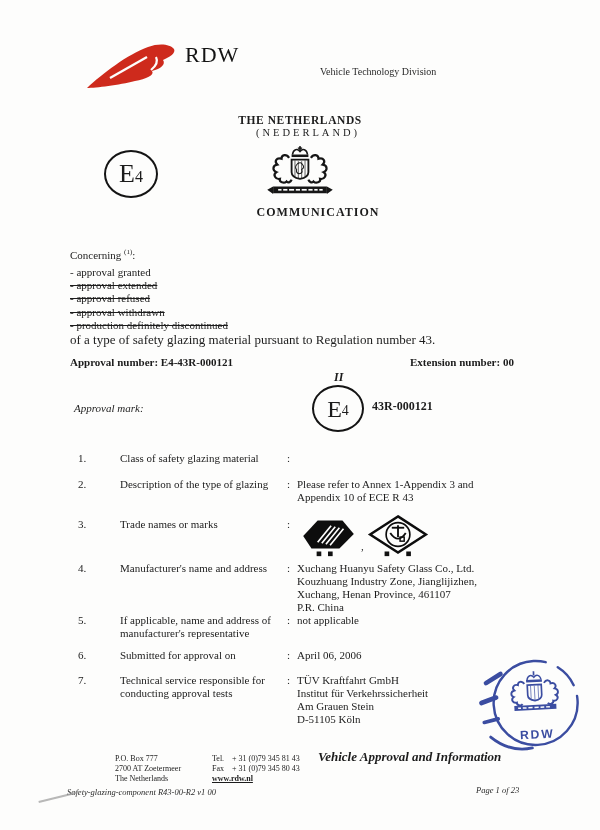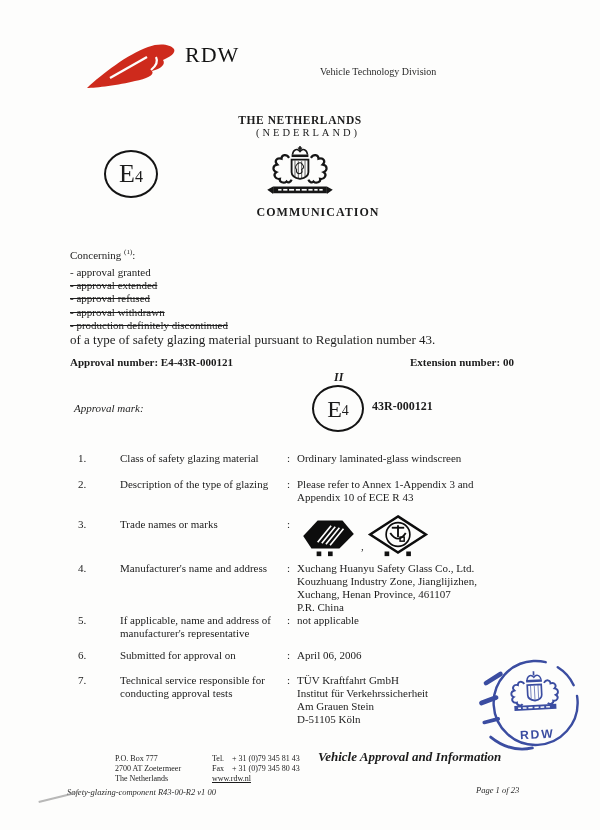--- a/index.html
+++ b/index.html
@@ -53,21 +53,21 @@
   .logos{display:flex;align-items:flex-start;gap:2px;margin-top:-4px;}
   .logos svg{display:block;}
   .logo-sep{font-size:11px;margin-top:26px;}
   
   .stamp{position:absolute;left:476px;top:648px;width:112px;height:114px;transform:rotate(-3deg);}
   
   .f-address{position:absolute;left:115px;top:754px;font-size:8px;line-height:10px;}
   .f-contact{position:absolute;left:212px;top:754px;font-size:8px;line-height:10px;}
   .f-contact .crow{display:flex;}
   .f-contact .clabel{width:20px;}
-  .f-site{text-decoration:underline;font-weight:normal;}
+  .f-site{text-decoration:underline;font-weight:bold;}
   .f-dept{position:absolute;left:318px;top:749px;font-size:13px;font-weight:bold;font-style:italic;}
   .doc-ref{position:absolute;left:67px;top:787px;font-size:8.5px;font-style:italic;color:#2b2b2b;}
   .page-num{position:absolute;left:476px;top:785px;font-size:8.5px;font-style:italic;color:#2b2b2b;}
   .artifact{position:absolute;left:38px;top:796px;width:42px;height:1.5px;background:#9a9a9a;transform:rotate(-14deg);opacity:.7;}
 </style>
 </head>
 <body>
 
 <div class="paper">
 
@@ -140,23 +140,20 @@
 
   <div class="items">
 
     <div class="row r1">
       <div class="no">1.</div>
       <div class="lbl">
           <div>Class of safety glazing material</div>
         </div>
       <div class="val">
           <span class="colon">:</span>
-        <div>
-            <div>Ordinary laminated-glass windscreen</div>
-          </div>
         </div>
     </div>
 
     <div class="row r2">
       <div class="no">2.</div>
       <div class="lbl">
           <div>Description of the type of glazing</div>
         </div>
       <div class="val">
           <span class="colon">:</span>

